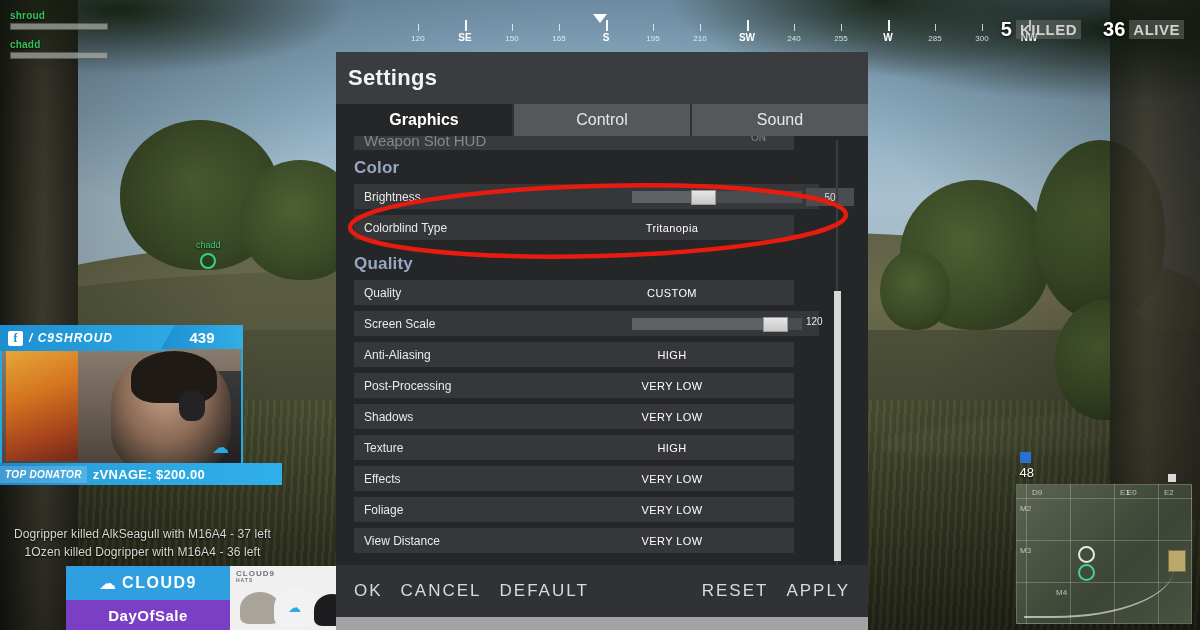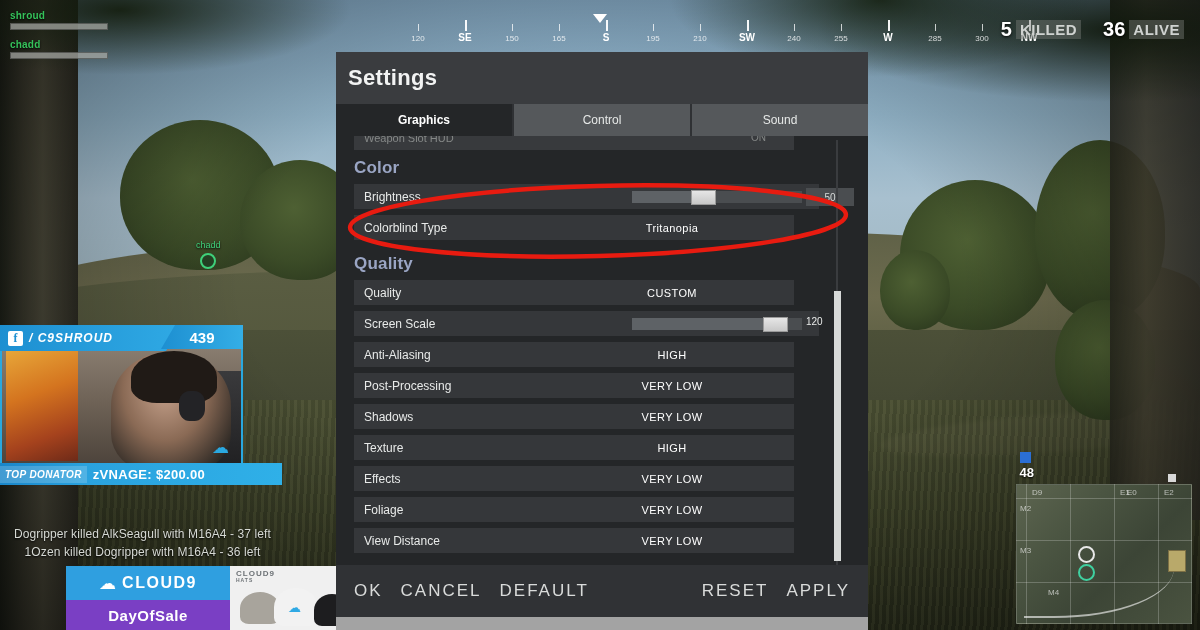--- a/index.html
+++ b/index.html
@@ -140,21 +140,21 @@
   .mini-marker-green {
     position:absolute; left:62px; top:80px; width:17px; height:17px;
     border-radius:50%; border:2px solid #3fd0a0;
   }
   .mini-vehicle {
     position:absolute; right:6px; top:66px; width:18px; height:22px;
     background:#b9a96a; border:1px solid #7d7045;
   }
   #player-count { position:absolute; right:166px; bottom:150px; text-align:left; }
   .pc-box { width:11px; height:11px; background:#2b6fd4; margin-bottom:2px; }
-  .pc-num { font-size:13px; color:#fff; font-weight:bold; text-shadow:0 1px 2px #000; }
+  .pc-num { font-size:13px; color:#fff; font-weight:normal; text-shadow:0 1px 2px #000; }
   .mini-top-sq {
     position:absolute; right:24px; bottom:148px; width:8px; height:8px;
     background:#d8d8d8;
   }
 
   
   #webcam-overlay { position:absolute; left:0; top:325px; width:243px; height:160px; }
   .cam-frame {
     position:absolute; left:0; top:16px; width:243px; height:127px;
     background:linear-gradient(#8b7f72 0%, #6d6155 50%, #4c433b 100%);
@@ -241,36 +241,36 @@
   #settings-panel {
     position:absolute; left:336px; top:52px; width:532px; height:578px;
     background:#a3a3a3;
   }
   .panel-title-bar { height:52px; background:#3a3c3f; display:flex; align-items:center; padding-left:12px; }
   .panel-title { font-size:22px; font-weight:bold; color:#f2f3f3; letter-spacing:.3px; }
 
   .tab-bar { height:32px; display:flex; background:#2f3134; }
   .tab {
     flex:1; display:flex; align-items:center; justify-content:center;
-    font-size:12px; color:#e6e8e7; background:#55585b; margin-right:2px;
+    font-size:16px; color:#e6e8e7; background:#55585b; margin-right:2px;
     cursor:pointer;
   }
   .tab:last-child { margin-right:0; }
   .tab.active { background:#242628; font-weight:bold; color:#ffffff; }
 
   .panel-body {
     position:relative; height:447px; background:#242628;
     padding:0 14px 0 8px; overflow:hidden;
   }
 
   .row-cut {
     height:14px; background:#3a3c3f; margin:0 0 0 10px; width:440px;
     position:relative; overflow:hidden; opacity:.92;
   }
-  .row-cut-label { position:absolute; left:10px; top:-4px; font-size:11px; color:#8e9190; }
+  .row-cut-label { position:absolute; left:10px; top:-4px; font-size:15px; color:#8e9190; }
   .row-cut-val { position:absolute; right:28px; top:-4px; font-size:10px; color:#8e9190; }
 
   .section-head {
     font-size:17px; font-weight:bold; color:#9aa5c4; padding:8px 0 6px 10px;
     letter-spacing:.2px;
   }
 
   .srow {
     position:relative; height:25px; margin:0 0 6px 10px; width:440px;
     background:#35373a; display:flex; align-items:center;
@@ -432,21 +432,21 @@
       <div class="mglabel" style="left: 72px; top: 4px; padding-left: 39px;">E0</div>
       <div class="mgl v" style="left: 98px;"></div>
       <div class="mglabel" style="left: 104px; top: 4px;">E1</div>
       <div class="mgl v" style="left: 142px;"></div>
       <div class="mglabel" style="left: 148px; top: 4px;">E2</div>
       <div class="mgl h" style="top: 14px;"></div>
       <div class="mglabel" style="left: 4px; top: 20px;">M2</div>
       <div class="mgl h" style="top: 56px;"></div>
       <div class="mglabel" style="left: 4px; top: 62px;">M3</div>
       <div class="mgl h" style="top: 98px;"></div>
-      <div class="mglabel" style="left: 4px; top: 104px; padding-left: 28px;">M4</div>
+      <div class="mglabel" style="left: 12px; top: 104px; padding-left: 28px;">M4</div>
     </div>
   <div class="mini-route"></div>
   <div class="mini-marker-white"></div>
   <div class="mini-marker-green"></div>
   <div class="mini-vehicle"></div>
 </div>
 
 <div id="webcam-overlay">
   <div class="cam-frame">
     <div class="cam-poster"></div>

